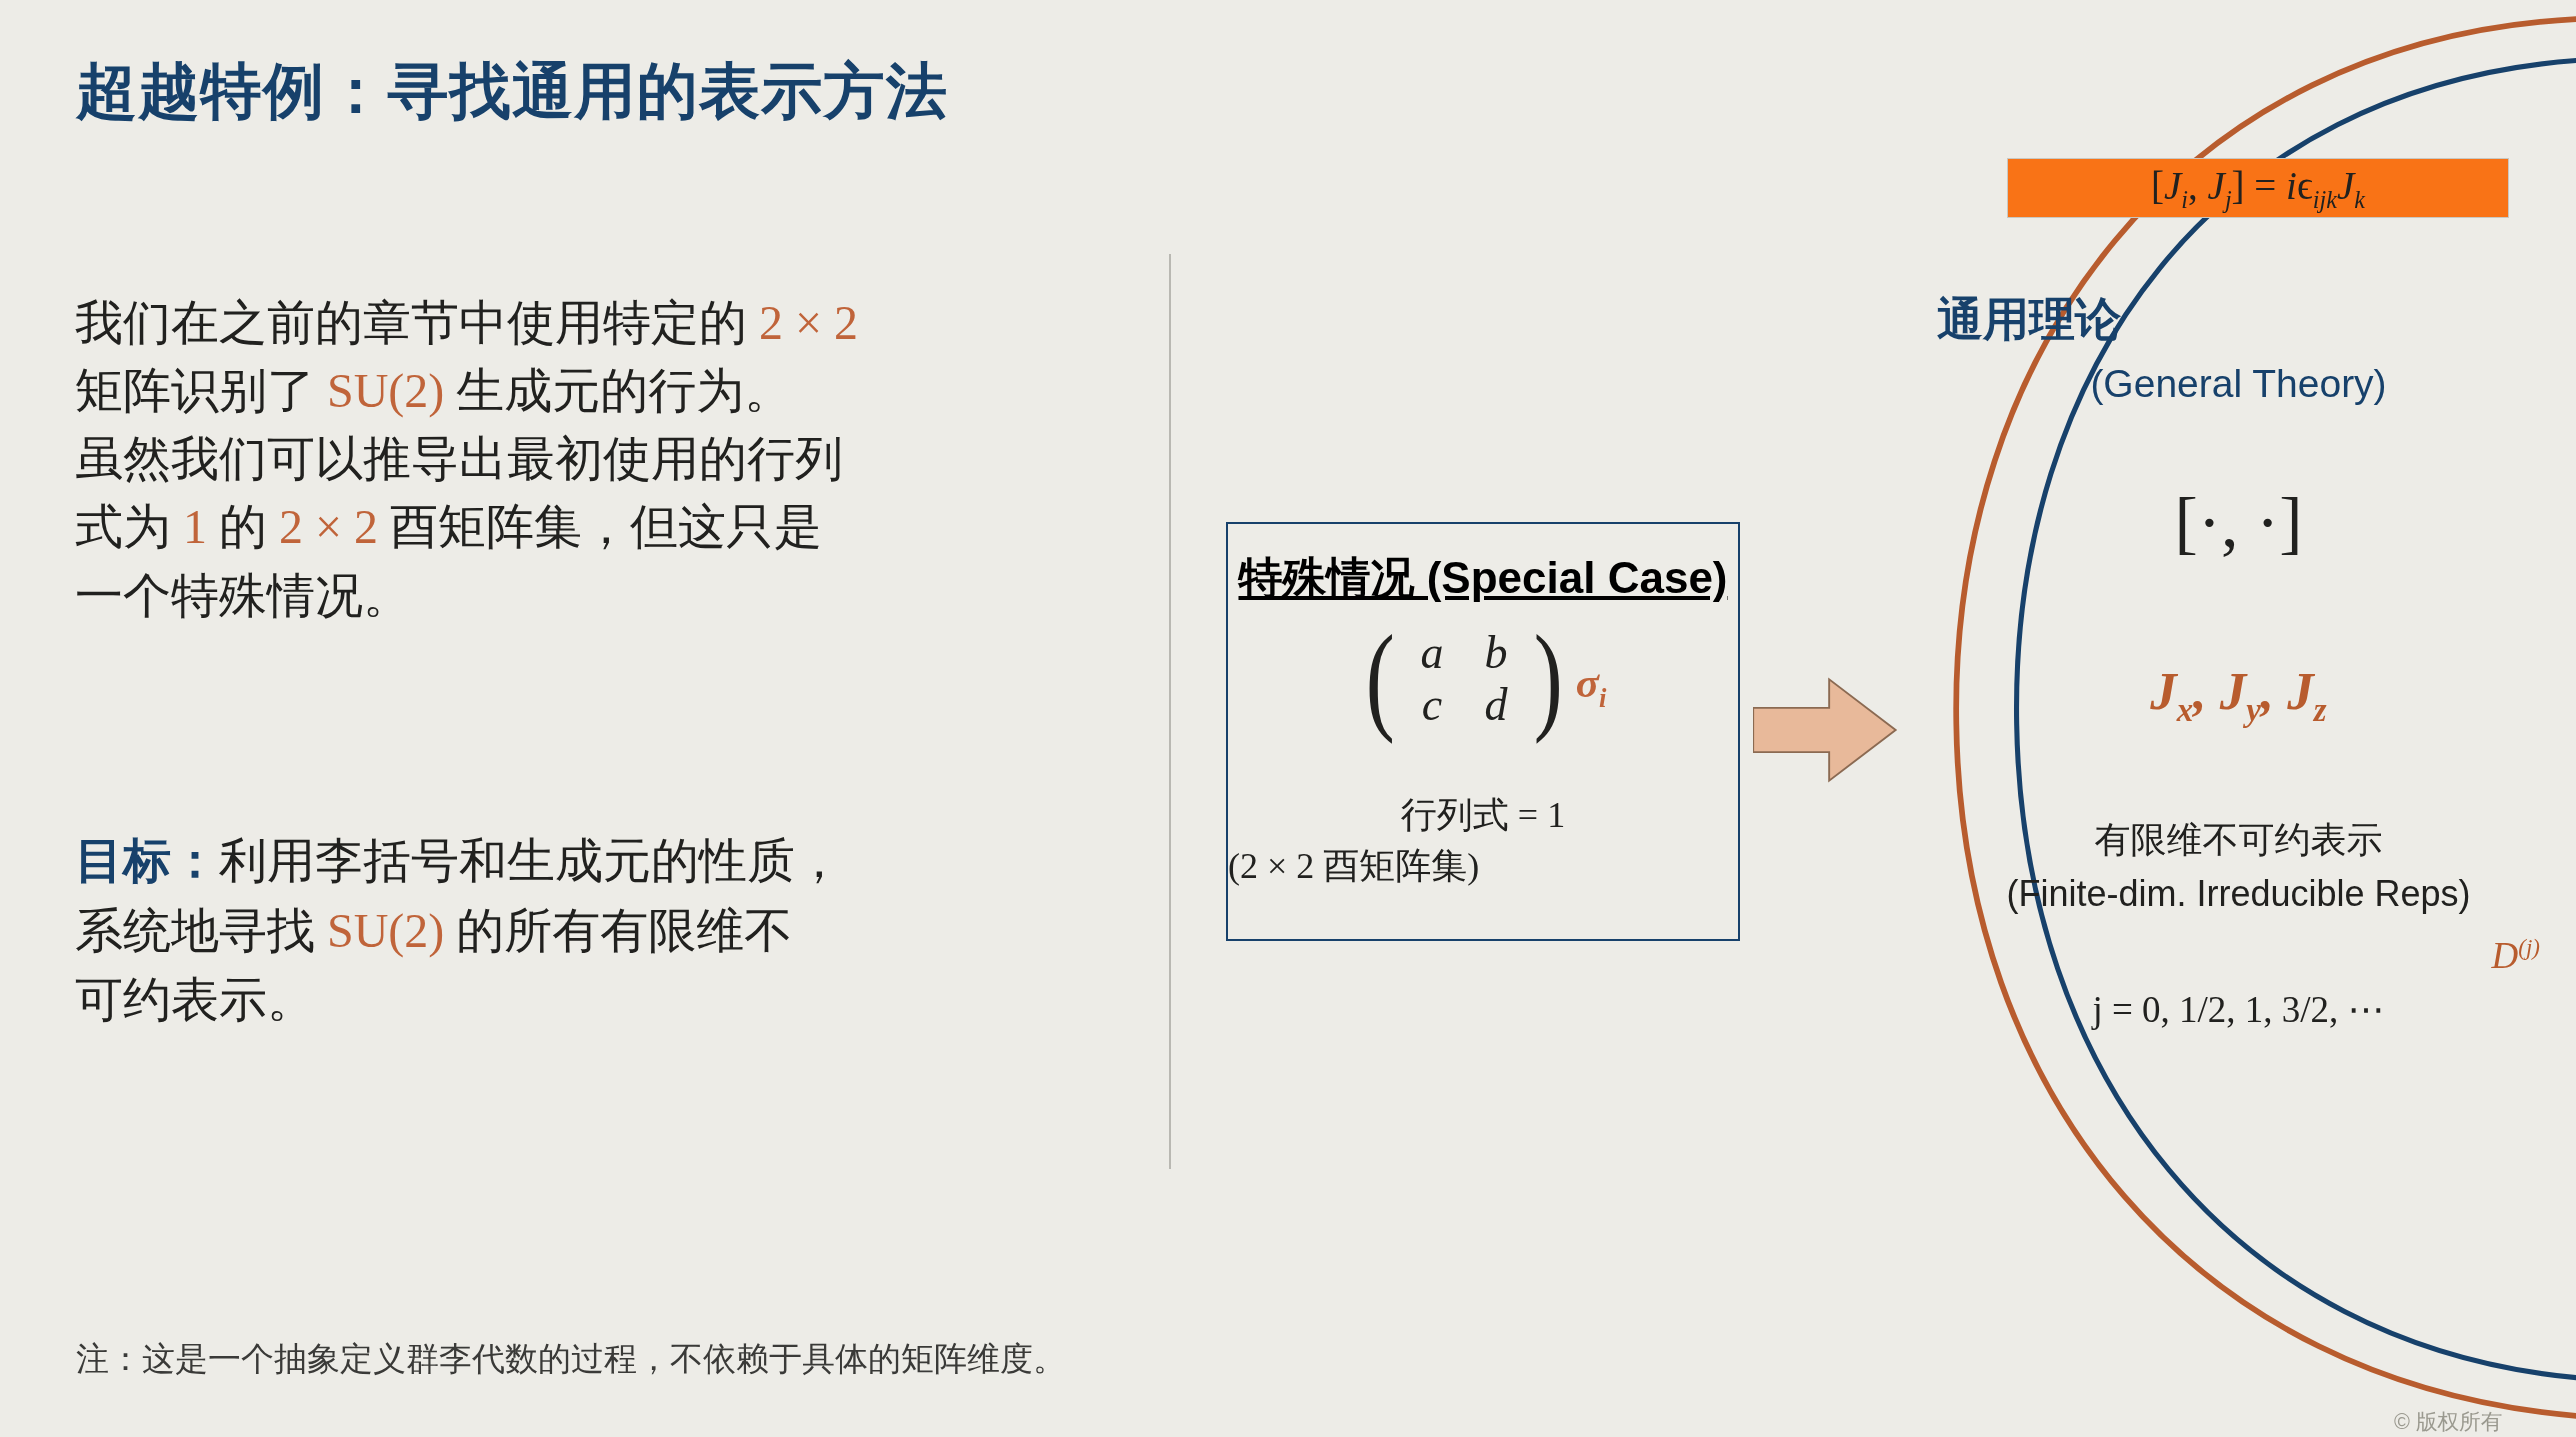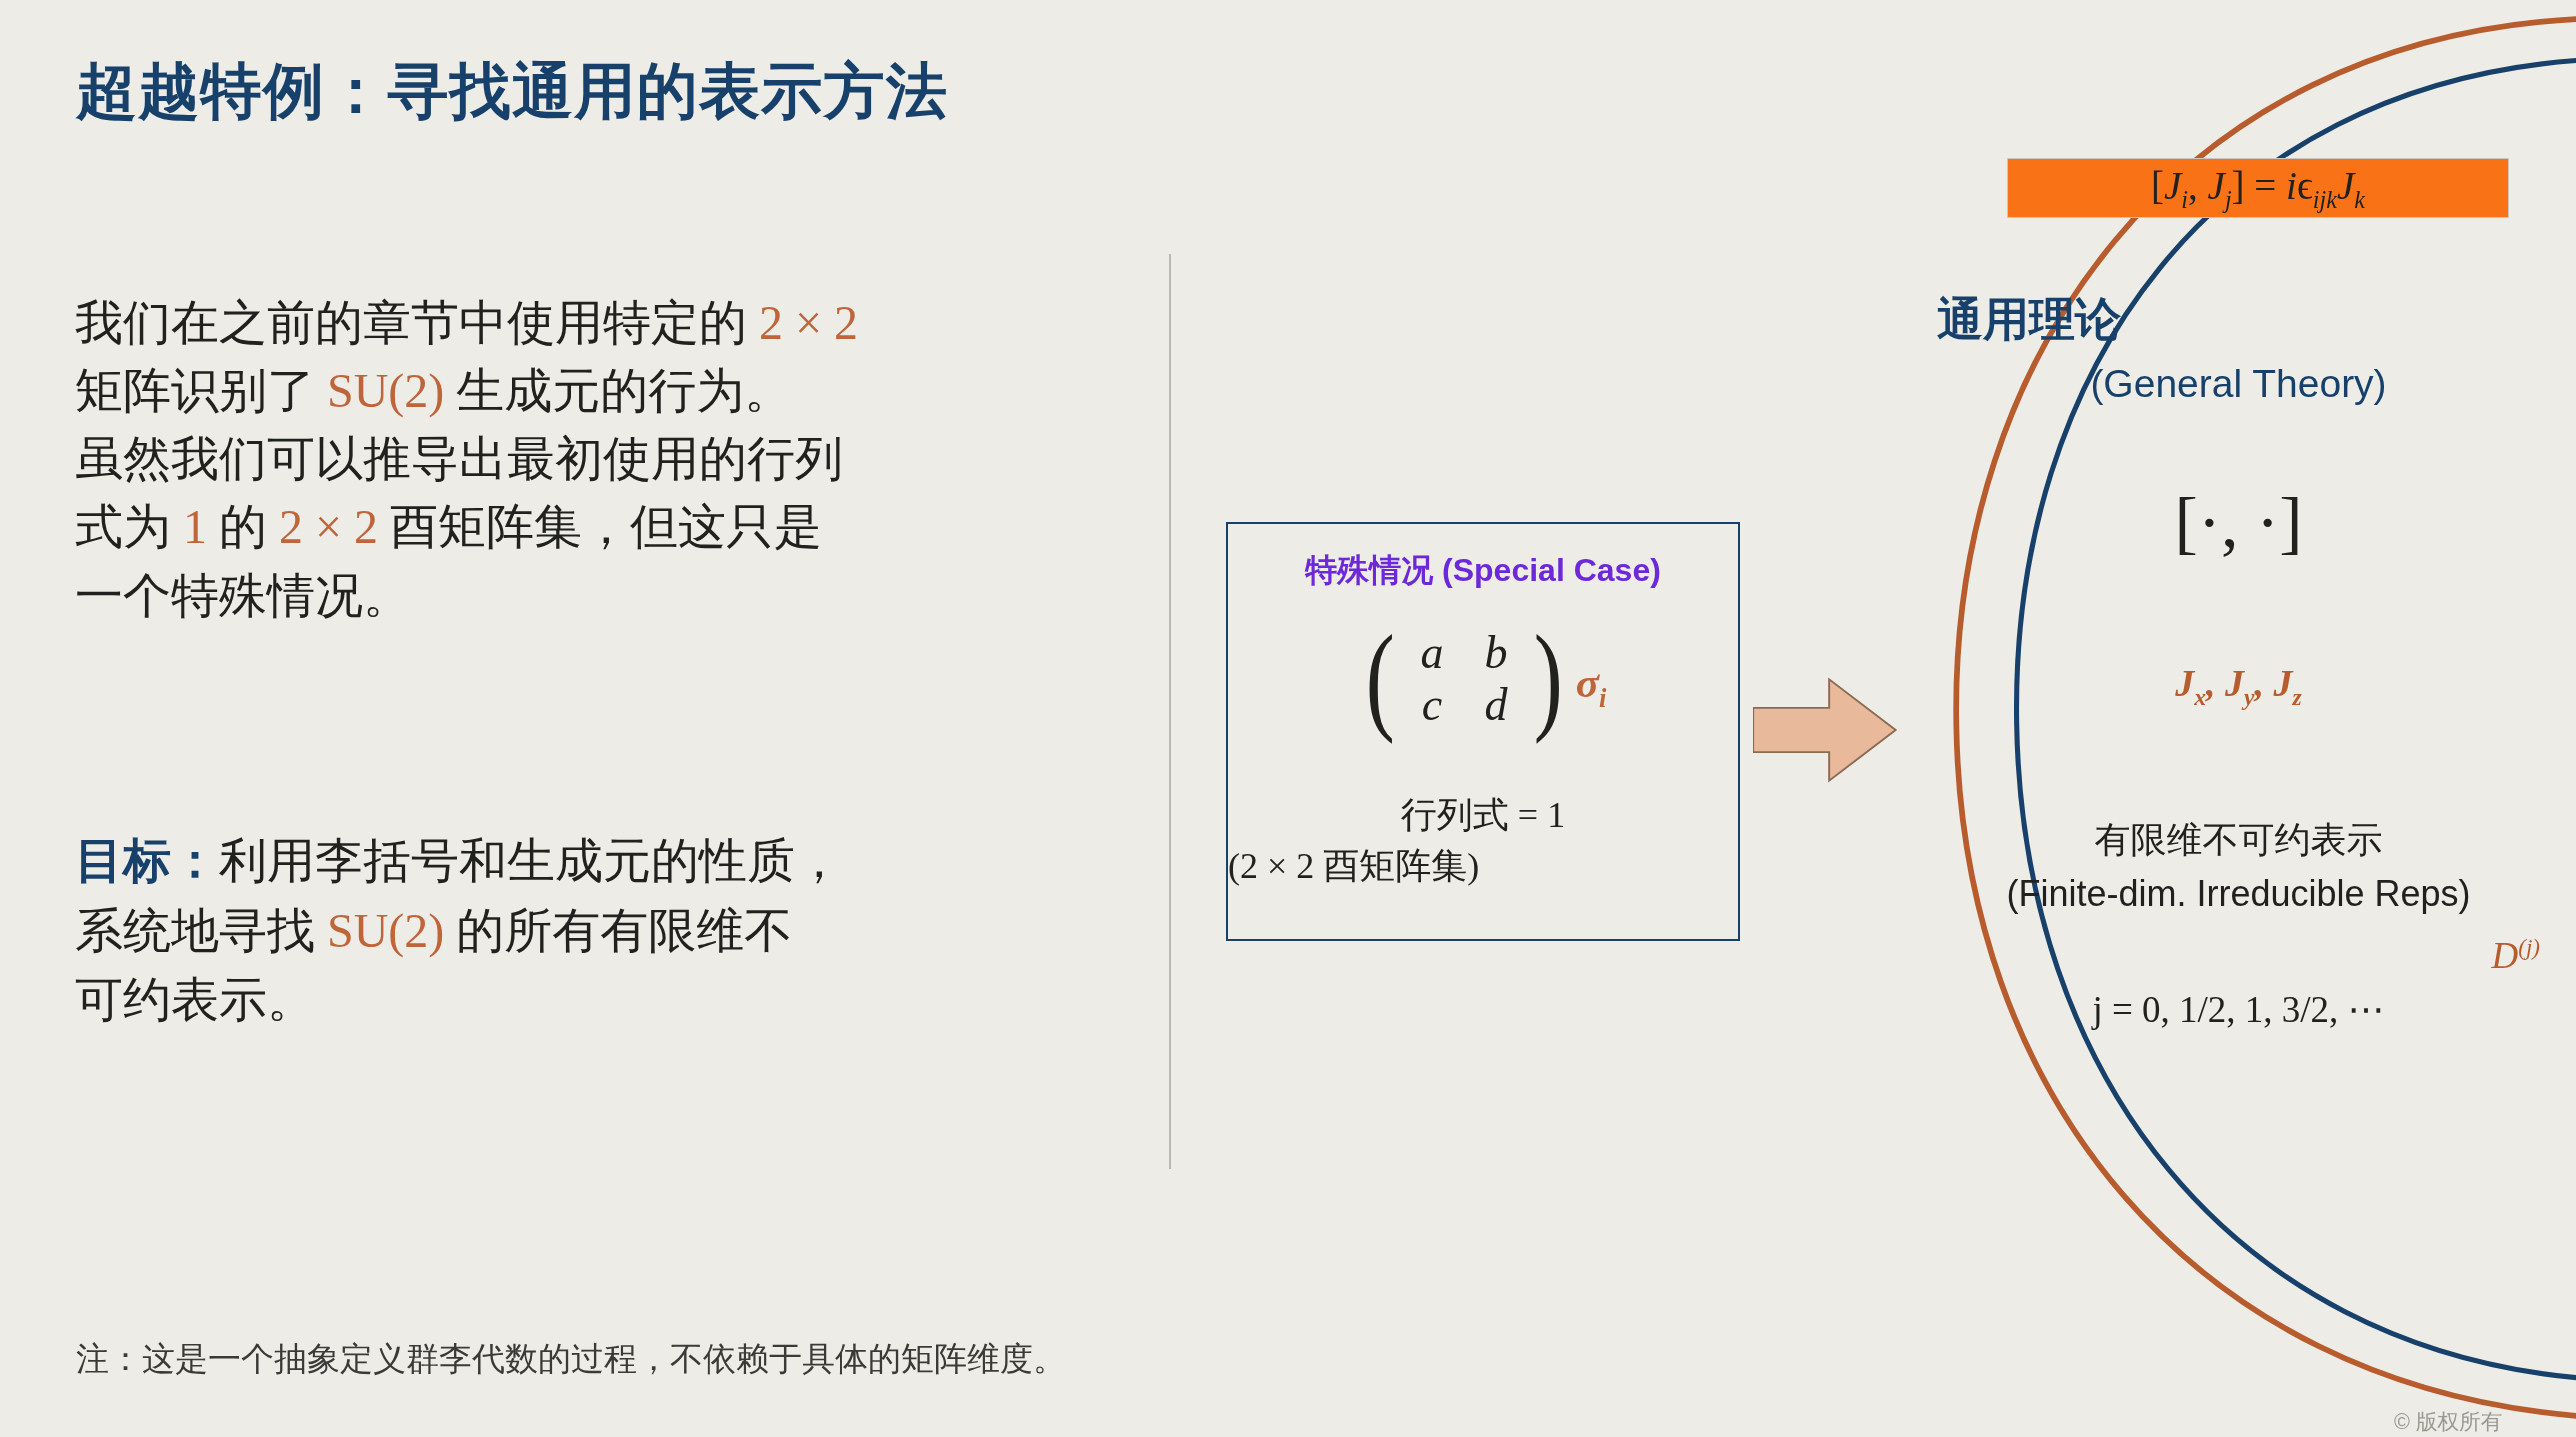--- a/index.html
+++ b/index.html
@@ -91,23 +91,24 @@
     border: 2.5px solid #17416b;
     background: #edece7;
     box-sizing: border-box;
   }
   .special-title {
     position: absolute;
     top: 25.4px;
     left: 0;
     width: 100%;
     text-align: center;
-    font-size: 32px;
-    color: #6d28d9;
-    font-weight: bold;
+    font-size: 44px;
+    color: #000000;
+    font-weight: bold;
+    text-decoration: underline;
   }
   .matrix-row {
     position: absolute;
     top: 102px;
     left: 0;
     width: 100%;
     display: flex;
     justify-content: center;
     align-items: center;
     font-family: "Liberation Serif", serif;
@@ -219,21 +220,21 @@
     font-size: 70px;
     color: #21211f;
   }
   .jset {
     position: absolute;
     left: 1937px;
     top: 661px;
     width: 603px;
     text-align: center;
     font-family: "Liberation Serif", serif;
-    font-size: 38px;
+    font-size: 53px;
     font-weight: bold;
     font-style: italic;
     color: #b85c2e;
   }
   .reps-cn {
     position: absolute;
     left: 1937px;
     top: 816px;
     width: 603px;
     text-align: center;

